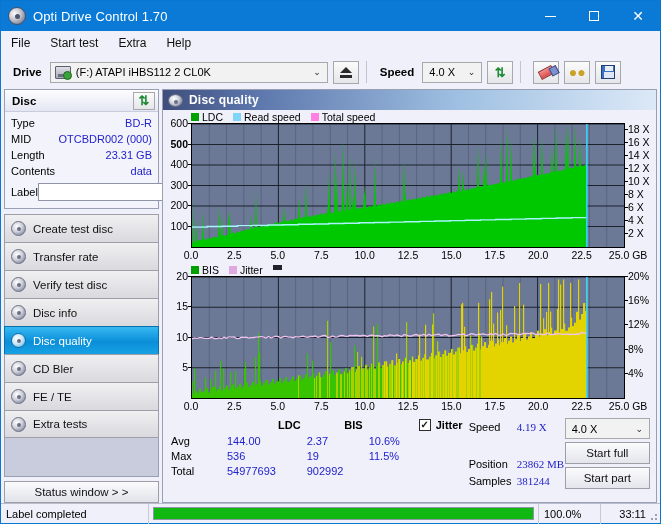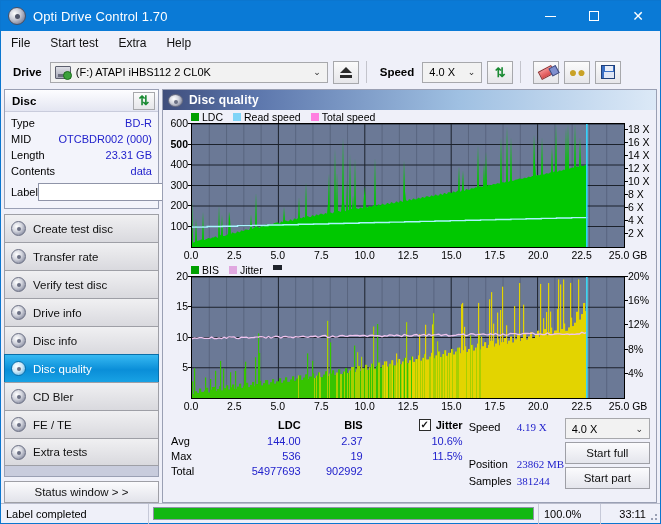--- a/index.html
+++ b/index.html
@@ -150,21 +150,21 @@
   .plot svg { display:block; width:100%; height:100%; }
 
   .xaxis { height:15px; position:relative; }
   .xtick { position:absolute; font-size:10.5px; color:#000; transform:translateX(-50%); top:1px; white-space:nowrap;}
 
   
   .stats { display:flex; padding:4px 0 0 0; flex:1 1 auto; min-height:0;}
   .stats-left { width:62%; padding-left:6px; }
   .stable { width:100%; border-collapse:collapse; font-size:11px; }
   .stable th { font-weight:bold; color:#000; text-align:right; padding:0 6px 1px 0; height:15px;}
-  .stable td { color:#2222cc; text-align:right; padding:0 6px 0 0; height:15px;}
+  .stable td { color:#2222cc; text-align:left; padding:0 6px 0 0; height:15px;}
   .stable td.k { color:#000; text-align:left; padding-left:2px; width:58px;}
   .jitcell { text-align:right; }
   .jithead { display:flex; align-items:center; justify-content:flex-end; gap:5px; }
   .chk { width:12px;height:12px;border:1px solid #2b2b2b;background:#fff;display:flex;align-items:center;justify-content:center;font-size:10px;color:#111;line-height:1;}
   .stats-right { flex:1 1 auto; display:flex; padding-right:6px; }
   .sr-left { width:96px; }
   .sr-row { display:flex; height:17px; align-items:center; font-size:11px; }
   .sr-row .k { width:48px; color:#000; }
   .sr-row .v { color:#2222cc;font-family:Liberation Serif, serif; }
   .sr-btns { flex:1 1 auto; display:flex; flex-direction:column; gap:3px; }
@@ -290,24 +290,20 @@
           <span class="nav-ico"></span>
           <span>Create test disc</span>
         </div>
         <div class="navbtn">
           <span class="nav-ico"></span>
           <span>Transfer rate</span>
         </div>
         <div class="navbtn">
           <span class="nav-ico"></span>
           <span>Verify test disc</span>
-        </div>
-        <div class="navbtn">
-          <span class="nav-ico"></span>
-          <span>Drive info</span>
         </div>
         <div class="navbtn">
           <span class="nav-ico"></span>
           <span>Disc info</span>
         </div>
         <div class="navbtn active">
           <span class="nav-ico"></span>
           <span>Disc quality</span>
         </div>
         <div class="navbtn">

